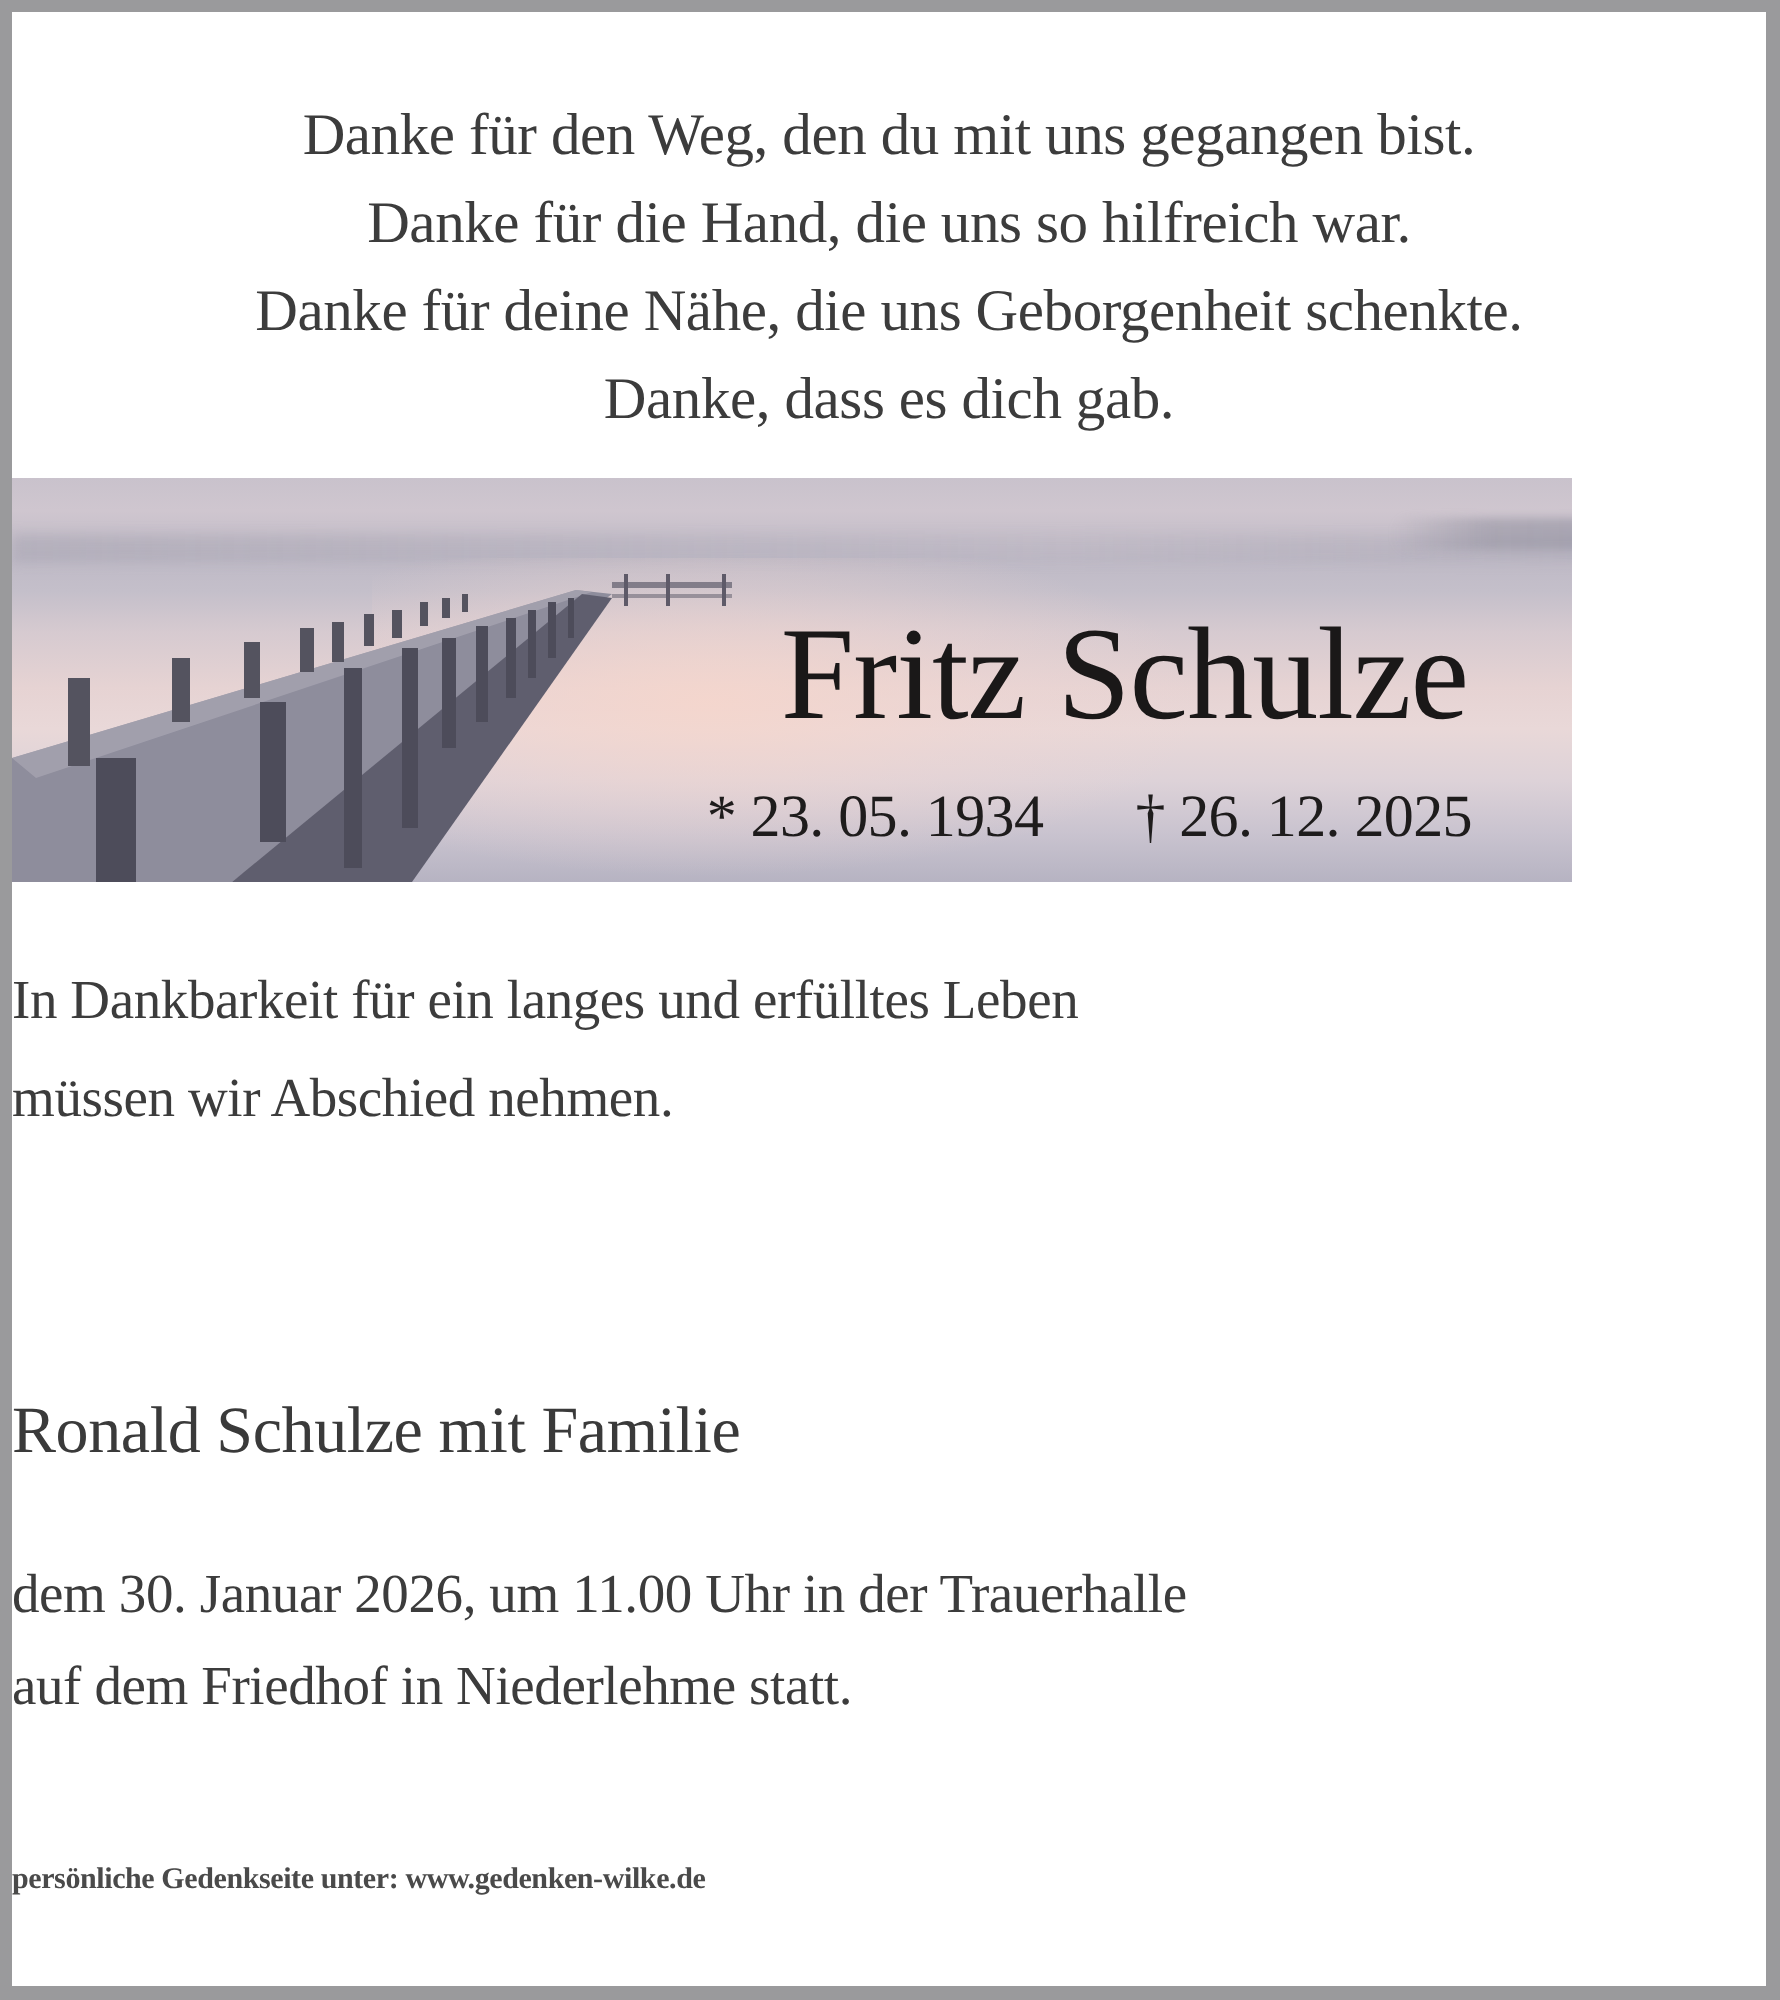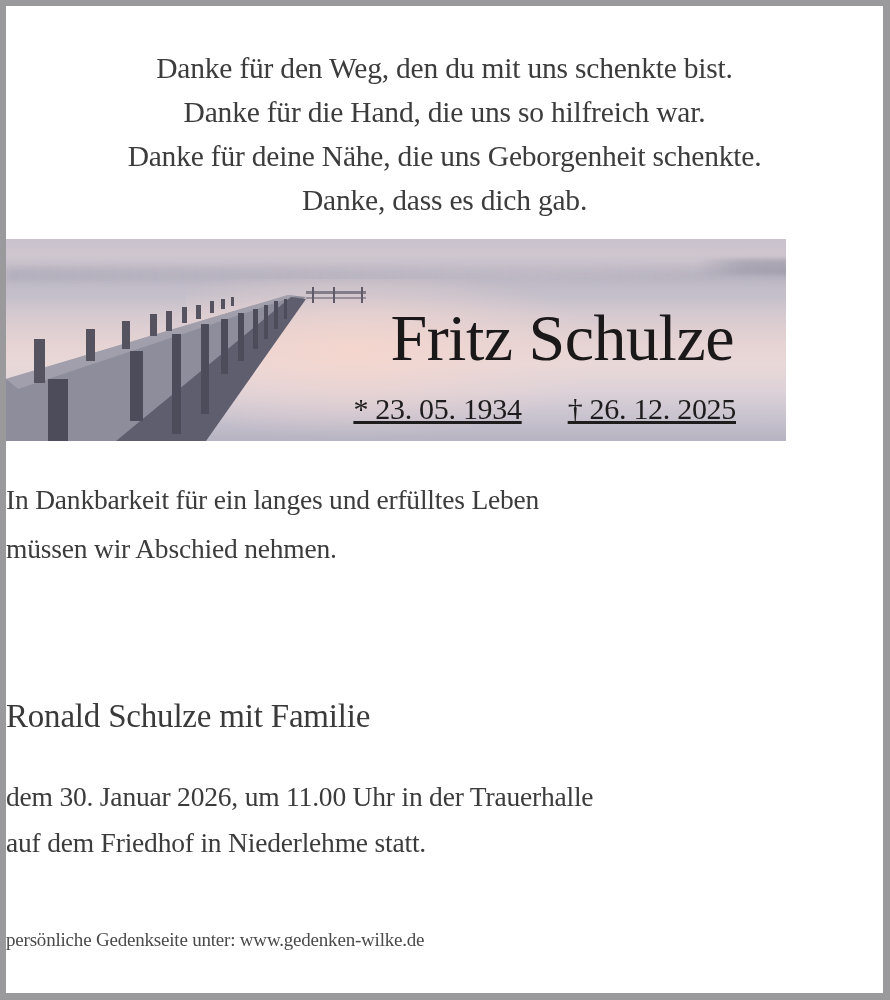--- a/index.html
+++ b/index.html
@@ -61,45 +61,44 @@
     color: #1a1818;
     letter-spacing: -0.5px;
     white-space: nowrap;
   }
   .dates {
     position: absolute; right: 50px; top: 152px;
     font-size: 30px; line-height: 36px;
     color: #1e1c1c;
     white-space: nowrap;
     letter-spacing: -0.3px;
-    text-decoration: underline;
   }
   .dates span + span { margin-left: 46px; }
 
   .block {
     position: absolute; left: 0; right: 0;
     text-align: left;
     font-size: 27.5px;
     color: #3c3c3c;
     letter-spacing: -0.2px;
   }
   .block div { white-space: nowrap; }
   .gratitude { top: 469px; line-height: 49px; }
   .memory { top: 587px; line-height: 49px; }
   .family { top: 687px; font-size: 33px; line-height: 46px; color: #3a3a3a; }
   .funeral { top: 768px; line-height: 46px; }
-  .website { top: 920px; font-size: 19px; line-height: 28px; color: #4a4a4a; }
+  .website { top: 920px; font-size: 15px; line-height: 28px; color: #4a4a4a; font-weight: bold; }
 </style>
 </head>
 <body>
 
 <div class="card">
 
   <div class="poem">
-    <div>Danke für den Weg, den du mit uns schenkte bist.</div>
+    <div>Danke für den Weg, den du mit uns gegangen bist.</div>
     <div>Danke für die Hand, die uns so hilfreich war.</div>
     <div>Danke für deine Nähe, die uns Geborgenheit schenkte.</div>
     <div>Danke, dass es dich gab.</div>
   </div>
 
   <div class="banner">
     <div class="haze"></div>
     <div class="shore"></div>
     <div class="glow"></div>
     <svg width="877" height="202" viewBox="0 0 877 202">

